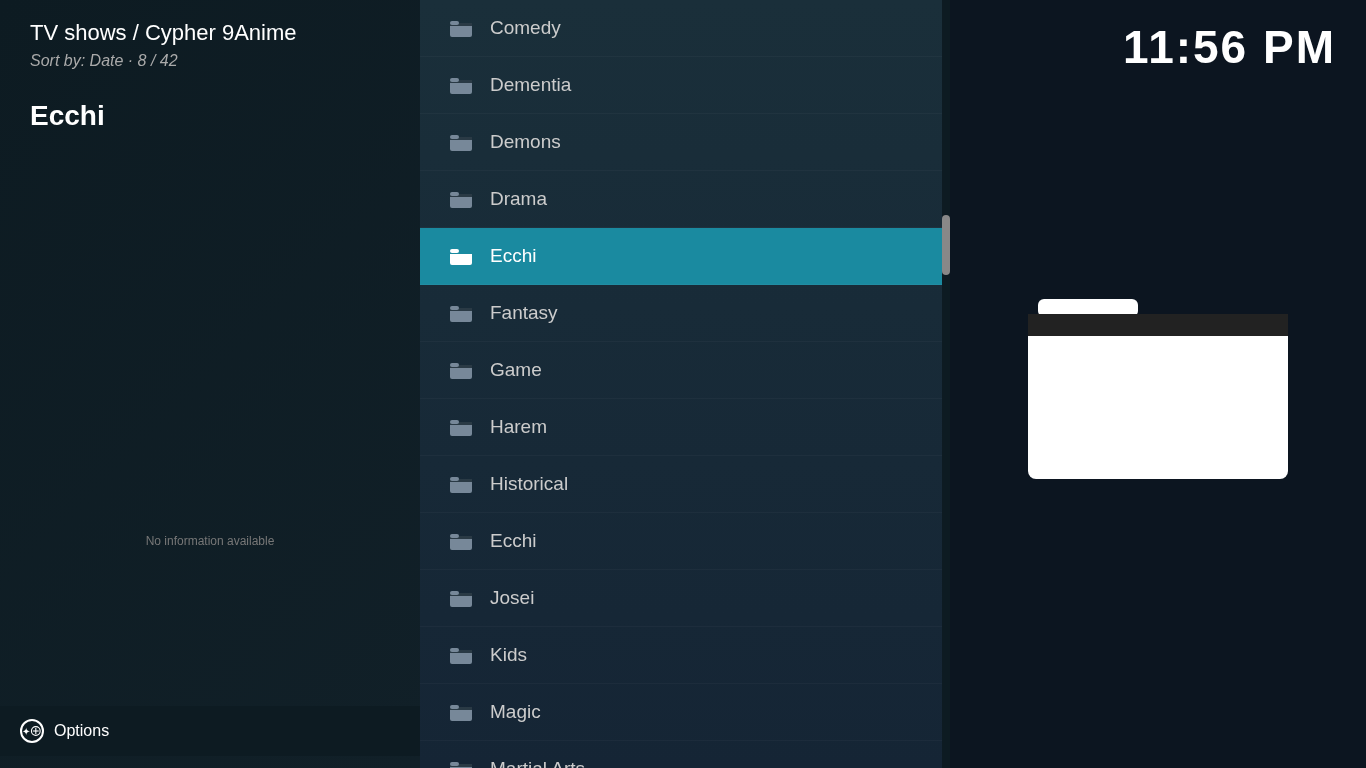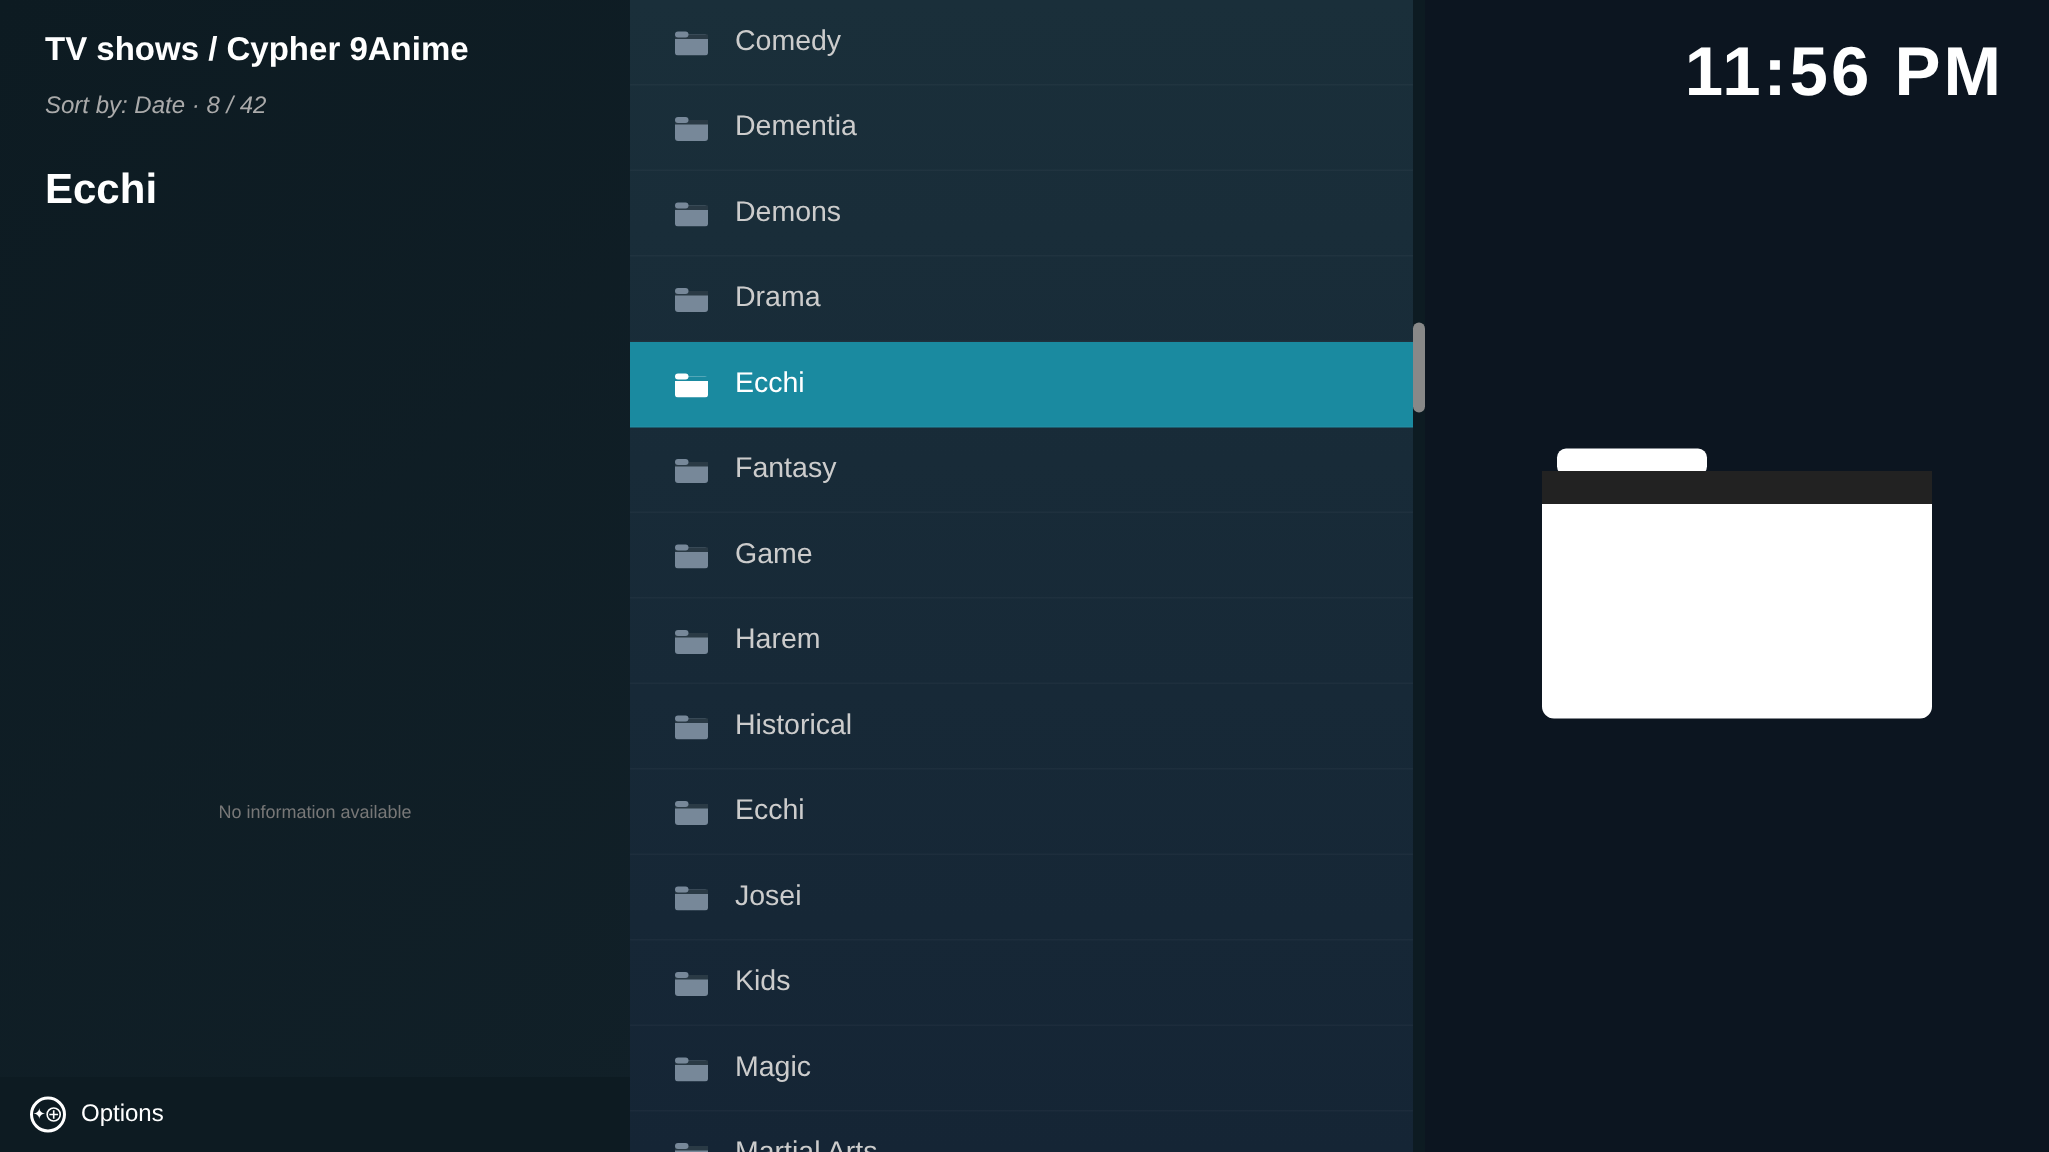--- a/index.html
+++ b/index.html
@@ -23,22 +23,22 @@
       height: 768px;
       background: linear-gradient(135deg, #0d1b22 0%, #112028 100%);
       display: flex;
       flex-direction: column;
       padding: 20px 30px;
     }
 
     .breadcrumb {
       font-size: 22px;
       color: #ffffff;
-      font-weight: bold;
-      margin-bottom: 16px;
+      font-weight: normal;
+      margin-bottom: 6px;
     }
 
     .sort-info {
       font-size: 16px;
       color: #aaaaaa;
       margin-bottom: 30px;
       font-style: italic;
     }
 
     .selected-item-title {
@@ -52,21 +52,21 @@
       color: #777777;
       font-size: 12px;
       margin-top: auto;
       text-align: center;
       padding-bottom: 200px;
     }
 
     
     .options-bar {
       position: absolute;
-      bottom: 0;
+      bottom: 12px;
       left: 0;
       width: 420px;
       height: 50px;
       background: #0d1b22;
       display: flex;
       align-items: center;
       padding: 0 20px;
       gap: 10px;
     }
 

